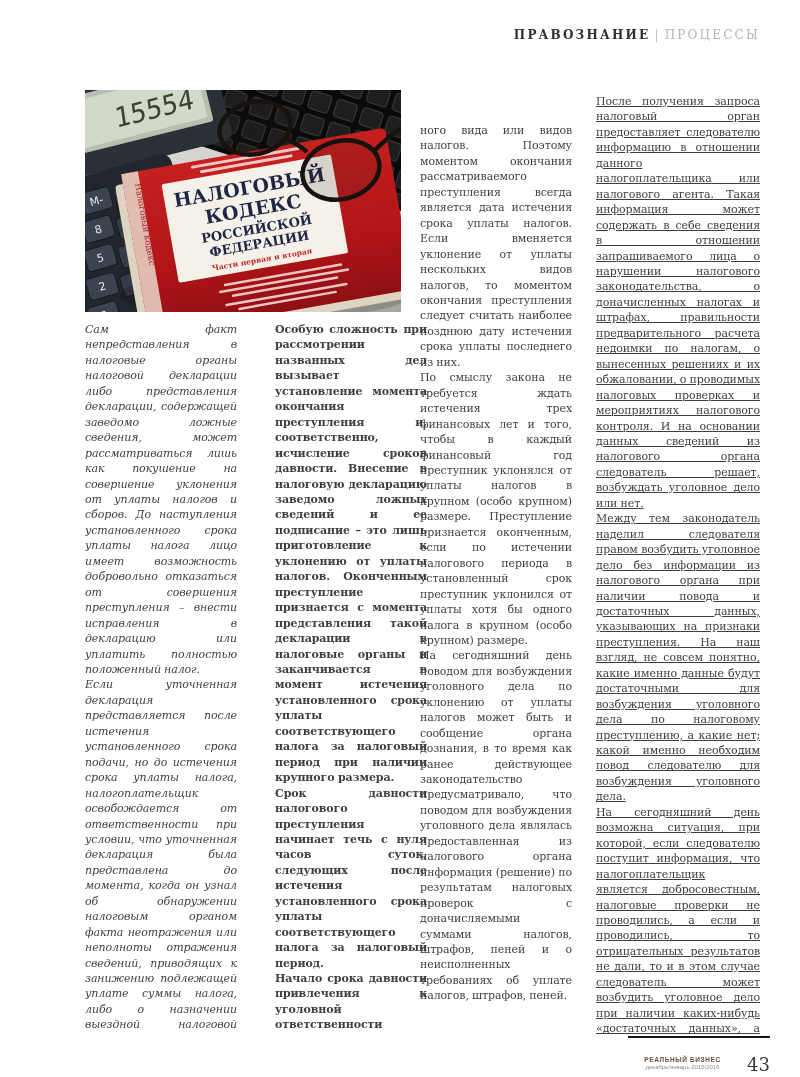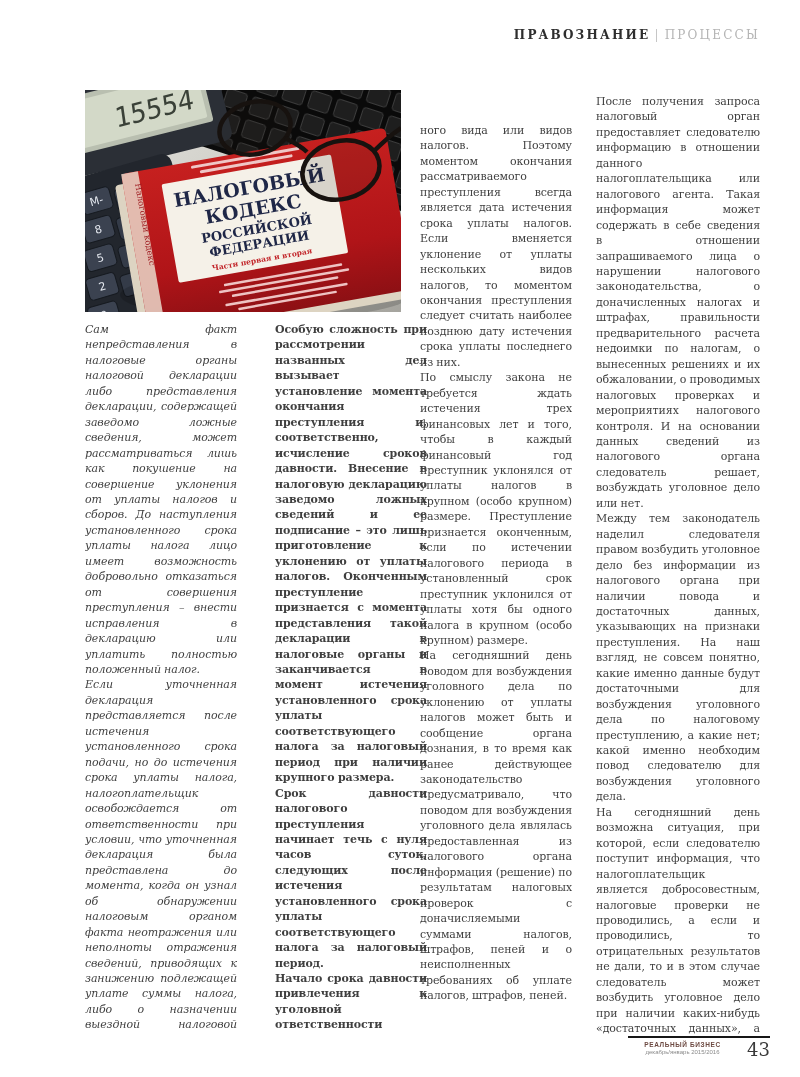--- a/index.html
+++ b/index.html
@@ -21,25 +21,25 @@
   
   .col{
     position:absolute;color:#3f3f3f;font-size:11px;line-height:15.45px;
     letter-spacing:-0.1px;overflow:hidden;text-align:justify;
     hyphens:auto;-webkit-hyphens:auto;word-spacing:-0.2px;
   }
   .col p{margin:0;text-align:justify;}
   .c1{left:85px;top:322px;width:152px;height:716px;font-style:italic;}
   .c2{left:275px;top:322px;width:152px;height:716px;font-weight:bold;}
   .c3{left:420px;top:94px;width:152px;height:944px;margin-top:29px;}
-  .c4{left:596px;top:94px;width:164px;height:944px;}
+  .c4{left:596px;top:94px;width:164px;height:944px;text-decoration:underline;}
   
   .footer{
     position:absolute;left:628px;top:1036px;width:142px;
-    border-top:2.5px solid #161616;padding-top:3px;
+    border-top:2.5px solid #161616;padding-top:18px;
     display:flex;align-items:flex-start;
   }
   .imprint{flex:1;text-align:center;font-family:"Liberation Sans", sans-serif;}
   .imprint .mag{font-size:6.5px;font-weight:bold;letter-spacing:0.6px;color:#6d4a42;}
   .imprint .issue{font-size:6px;color:#8a8a8a;margin-top:1px;}
   .pageno{
     font-family:"DejaVu Serif", serif;font-size:18px;color:#3a3a3a;
     margin-left:10px;line-height:18px;
   }
 </style>

